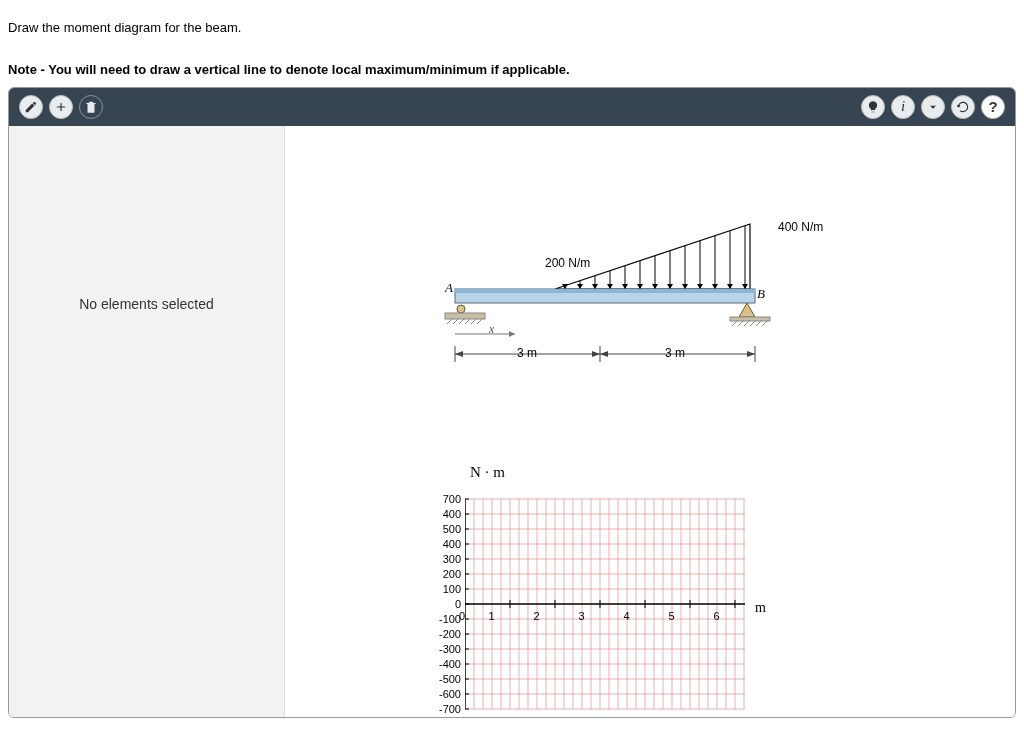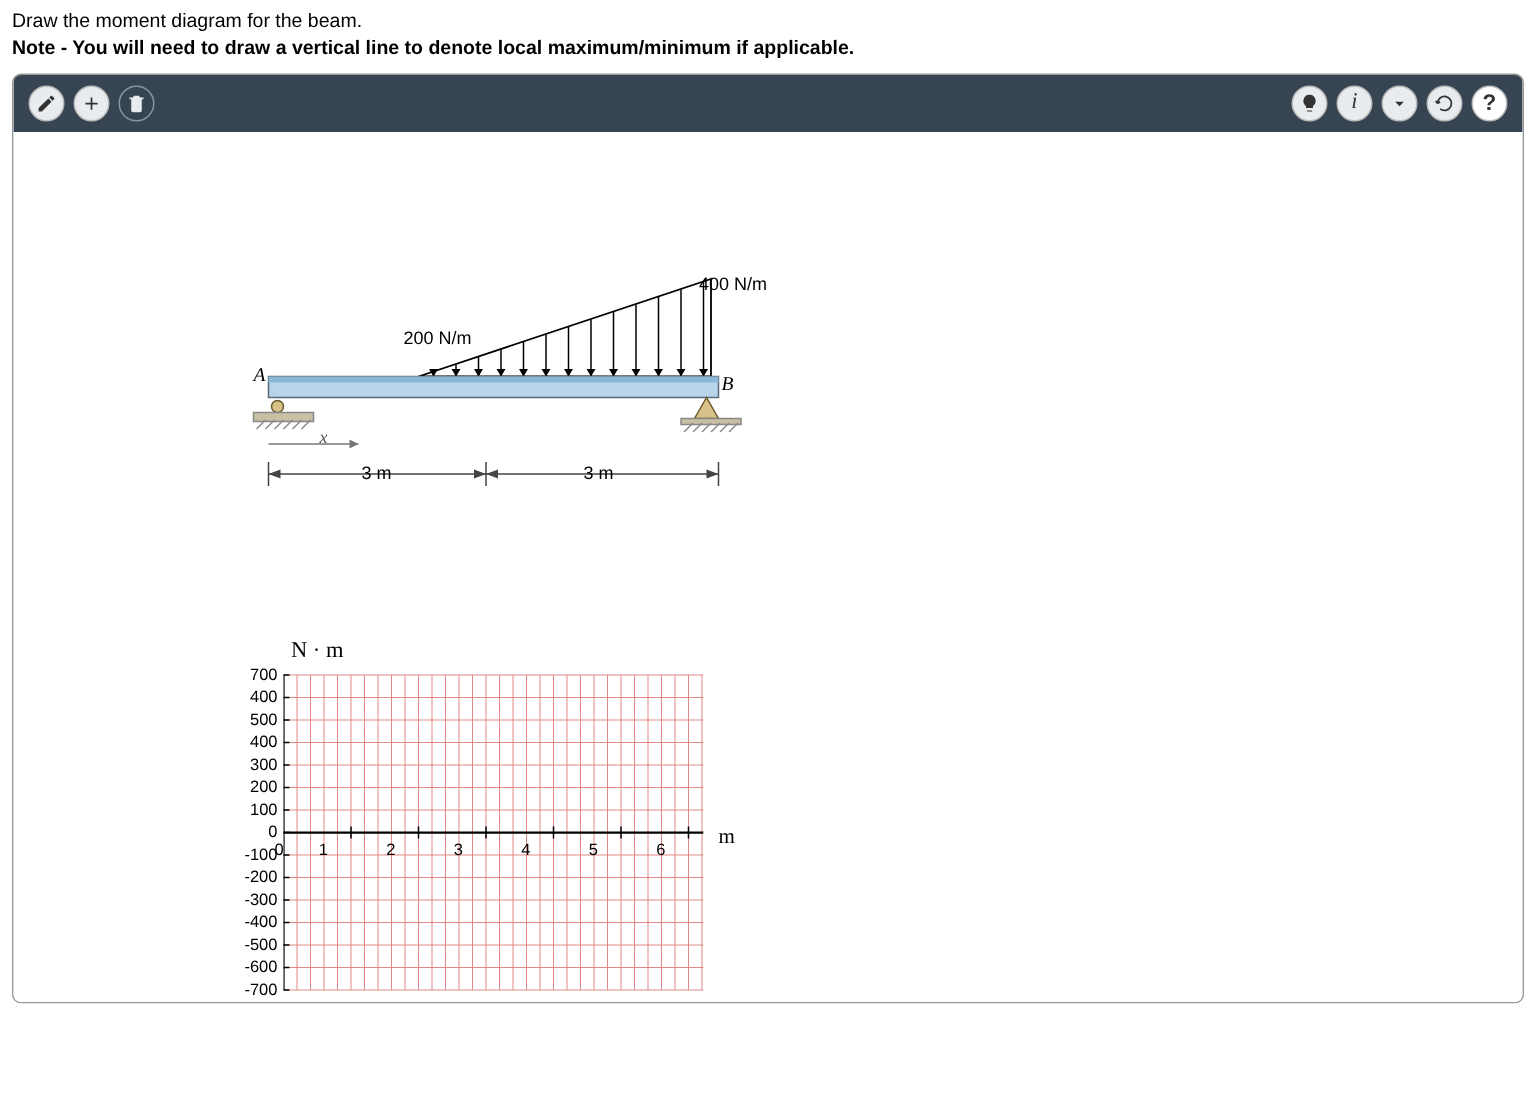--- a/index.html
+++ b/index.html
@@ -1,19 +1,19 @@
 <!DOCTYPE html>
 <html><head>
 <meta charset="utf-8">
 <style>
   * { box-sizing: border-box; margin: 0; padding: 0; }
   body { font-family: Arial, Helvetica, sans-serif; font-size: 13px; background: #fff; color: #000; }
   .page { width: 1024px; }
-  .instruction { padding: 6px 8px 2px 8px; font-size: 13px; }
-  .notes { padding: 0 8px 8px 8px; font-weight: bold; font-size: 13px; line-height: 1.35; }
+  .instruction { padding: 20px 8px 2px 8px; font-size: 13px; }
+  .notes { padding: 0 8px 8px 8px; font-weight: bold; font-size: 13px; line-height: 1.35; margin-top: 24px; }
   .app-frame { margin: 0 8px; border: 1px solid #999; border-radius: 6px; overflow: hidden; }
   .toolbar { background: #374553; height: 38px; display: flex; align-items: center; padding: 0 10px; justify-content: space-between; }
   .tb-left, .tb-right { display: flex; gap: 6px; align-items: center; }
   .tb-btn { width: 24px; height: 24px; border-radius: 50%; background: #e9ecef; border: 1px solid #bbb; display: flex; align-items: center; justify-content: center; cursor: pointer; color: #333; }
   .tb-btn.plain { background: transparent; border-color: #8896a3; color: #e9ecef; }
   .tb-btn svg { width: 14px; height: 14px; }
   .tb-btn.help { background: #fff; font-weight: bold; font-size: 15px; }
   .workspace { display: flex; min-height: 530px; background: #fff; }
   .left-panel { width: 276px; background: #f2f2f2; border-right: 1px solid #ddd; display: flex; align-items: flex-start; justify-content: center; padding-top: 170px; font-size: 14px; color: #333; }
   .right-canvas { flex: 1; padding: 18px 10px 0 10px; position: relative; }
@@ -76,20 +76,23 @@
               <path fill="none" stroke="#333" stroke-width="2" d="M4 12a8 8 0 1 1 3 6.2M4 12l-2-3m2 3l3-2"></path>
             </svg>
         </div>
         <div class="tb-btn help">
           <span>?</span>
         </div>
       </div>
     </div>
 
     <div class="workspace">
+      <div class="left-panel">
+        <span>No elements selected</span>
+      </div>
 
       <div class="right-canvas">
 
         <div class="beam-fig">
           <svg class="load-svg" width="440" height="170" viewBox="0 0 440 170">
 
             <polygon points="120,75 315,10 315,75" fill="none" stroke="#000" stroke-width="1.2"></polygon>
 
             <g stroke="#000" stroke-width="1">
               <line x1="130" y1="72" x2="130" y2="75"></line>
@@ -157,31 +160,31 @@
             <line x1="165" y1="140" x2="320" y2="140" stroke="#444"></line>
             <line x1="20" y1="132" x2="20" y2="148" stroke="#444"></line>
             <line x1="165" y1="132" x2="165" y2="148" stroke="#444"></line>
             <line x1="320" y1="132" x2="320" y2="148" stroke="#444"></line>
             <polygon points="20,140 28,137 28,143" fill="#444"></polygon>
             <polygon points="165,140 157,137 157,143" fill="#444"></polygon>
             <polygon points="165,140 173,137 173,143" fill="#444"></polygon>
             <polygon points="320,140 312,137 312,143" fill="#444"></polygon>
           </svg>
           <div style="position:absolute; left:110px; top:42px; font-size:12px;">200 N/m</div>
-          <div style="position:absolute; left:307px; top:6px; font-size:12px;">400 N/m</div>
+          <div style="position:absolute; left:343px; top:6px; font-size:12px;">400 N/m</div>
           <div style="position:absolute; left:10px; top:66px; font-style:italic; font-family:'Times New Roman',serif; font-size:13px;">A</div>
           <div style="position:absolute; left:322px; top:72px; font-style:italic; font-family:'Times New Roman',serif; font-size:13px;">B</div>
           <div style="position:absolute; left:54px; top:108px; font-style:italic; font-family:'Times New Roman',serif; font-size:12px; color:#555;">x</div>
           <div style="position:absolute; left:82px; top:132px; font-size:12px;">3 m</div>
           <div style="position:absolute; left:230px; top:132px; font-size:12px;">3 m</div>
         </div>
 
         <div class="chart-wrap">
           <div class="chart-title">N · m</div>
-          <div class="chart" style="height:225px; position:relative;">
+          <div class="chart" style="height:225px; position:relative;margin-top:11px;">
             <div class="y-ticks">
               <div>700</div>
                 <div>400</div>
               <div>500</div>
                 <div>400</div>
               <div>300</div>
                 <div>200</div>
               <div>100</div>
                 <div>0</div>
               <div>-100</div>

